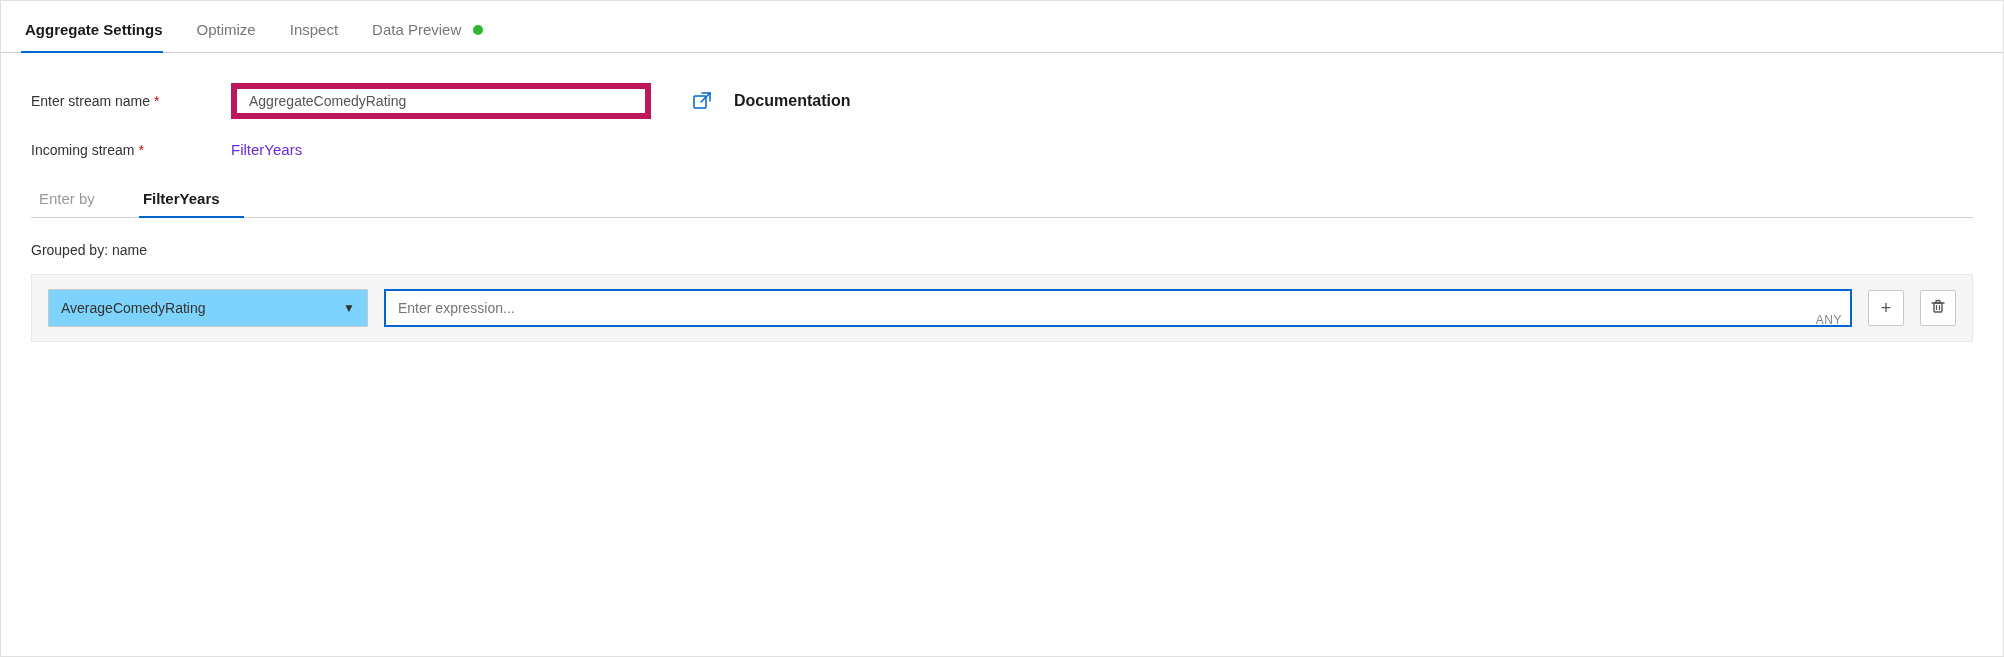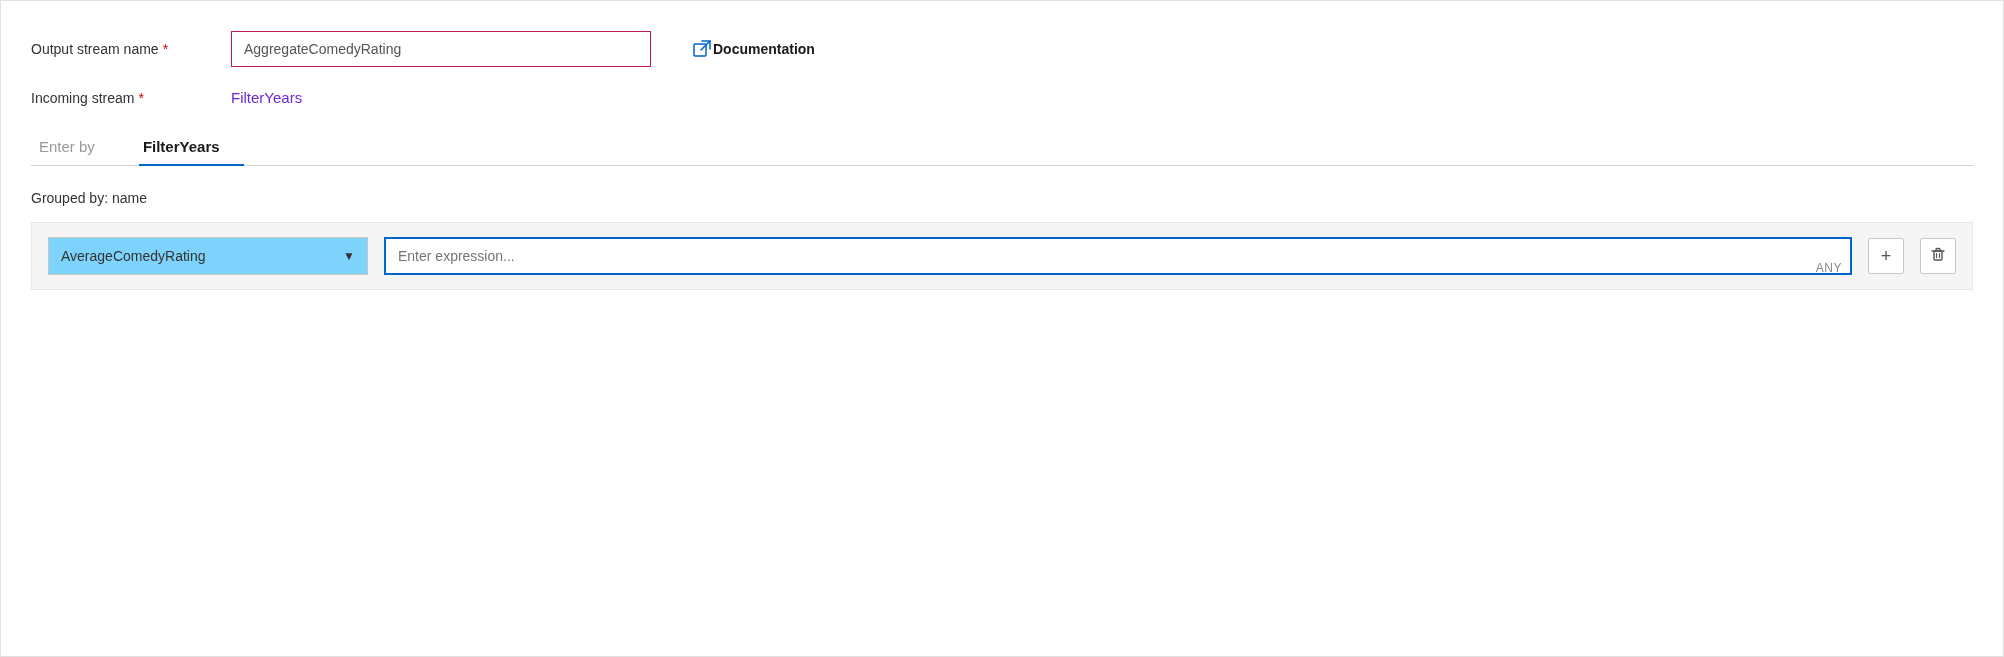--- a/index.html
+++ b/index.html
@@ -88,45 +88,45 @@
     }
 
     .required-star {
       color: #cc0000;
       margin-left: 4px;
     }
 
     .form-input {
       width: 420px;
       height: 36px;
-      border: 1px solid #be185d;
+      border: 6px solid #be185d;
       padding: 6px 12px;
       font-size: 14px;
       color: #555;
       background: #ffffff;
       outline: none;
     }
 
     .incoming-link {
       color: #6d28d9;
       font-size: 15px;
       font-weight: 500;
       cursor: pointer;
       text-decoration: none;
     }
 
     .doc-link {
       display: flex;
       align-items: center;
       margin-left: 40px;
       color: #1a1a1a;
-      font-size: 14px;
+      font-size: 16px;
       font-weight: 700;
       cursor: pointer;
-      gap: 0;
+      gap: 21px;
     }
 
     .doc-icon {
       width: 22px;
       height: 22px;
       display: inline-flex;
       align-items: center;
       justify-content: center;
     }
 
@@ -239,26 +239,41 @@
       font-size: 18px;
       color: #555;
       border-radius: 2px;
     }
   </style>
 </head>
 <body>
 
 <div class="main-container">
 
+  <div class="tab-bar">
+    <div class="tab-item active">
+      <span>Aggregate Settings</span>
+    </div>
+    <div class="tab-item">
+      <span>Optimize</span>
+    </div>
+    <div class="tab-item">
+      <span>Inspect</span>
+    </div>
+    <div class="tab-item">
+      <span>Data Preview</span>
+      <span class="dot-indicator"></span>
+    </div>
+  </div>
 
   <div class="content-area">
 
     <div class="form-row">
       <div class="form-label">
-        <span>Output stream name</span><span class="required-star">*</span>
+        <span>Enter stream name</span><span class="required-star">*</span>
       </div>
       <input type="text" class="form-input" value="AggregateComedyRating" style="">
       <div class="doc-link">
         <div class="doc-icon">
           <svg width="20" height="20" viewBox="0 0 20 20" fill="none" xmlns="http://www.w3.org/2000/svg">
             <rect x="2" y="5" width="12" height="12" rx="1" stroke="#0066cc" stroke-width="1.5" fill="none"></rect>
             <path d="M10 2h8v8" stroke="#0066cc" stroke-width="1.5" fill="none" stroke-linecap="round" stroke-linejoin="round"></path>
             <path d="M18 2L9 11" stroke="#0066cc" stroke-width="1.5" stroke-linecap="round"></path>
           </svg>
         </div>

